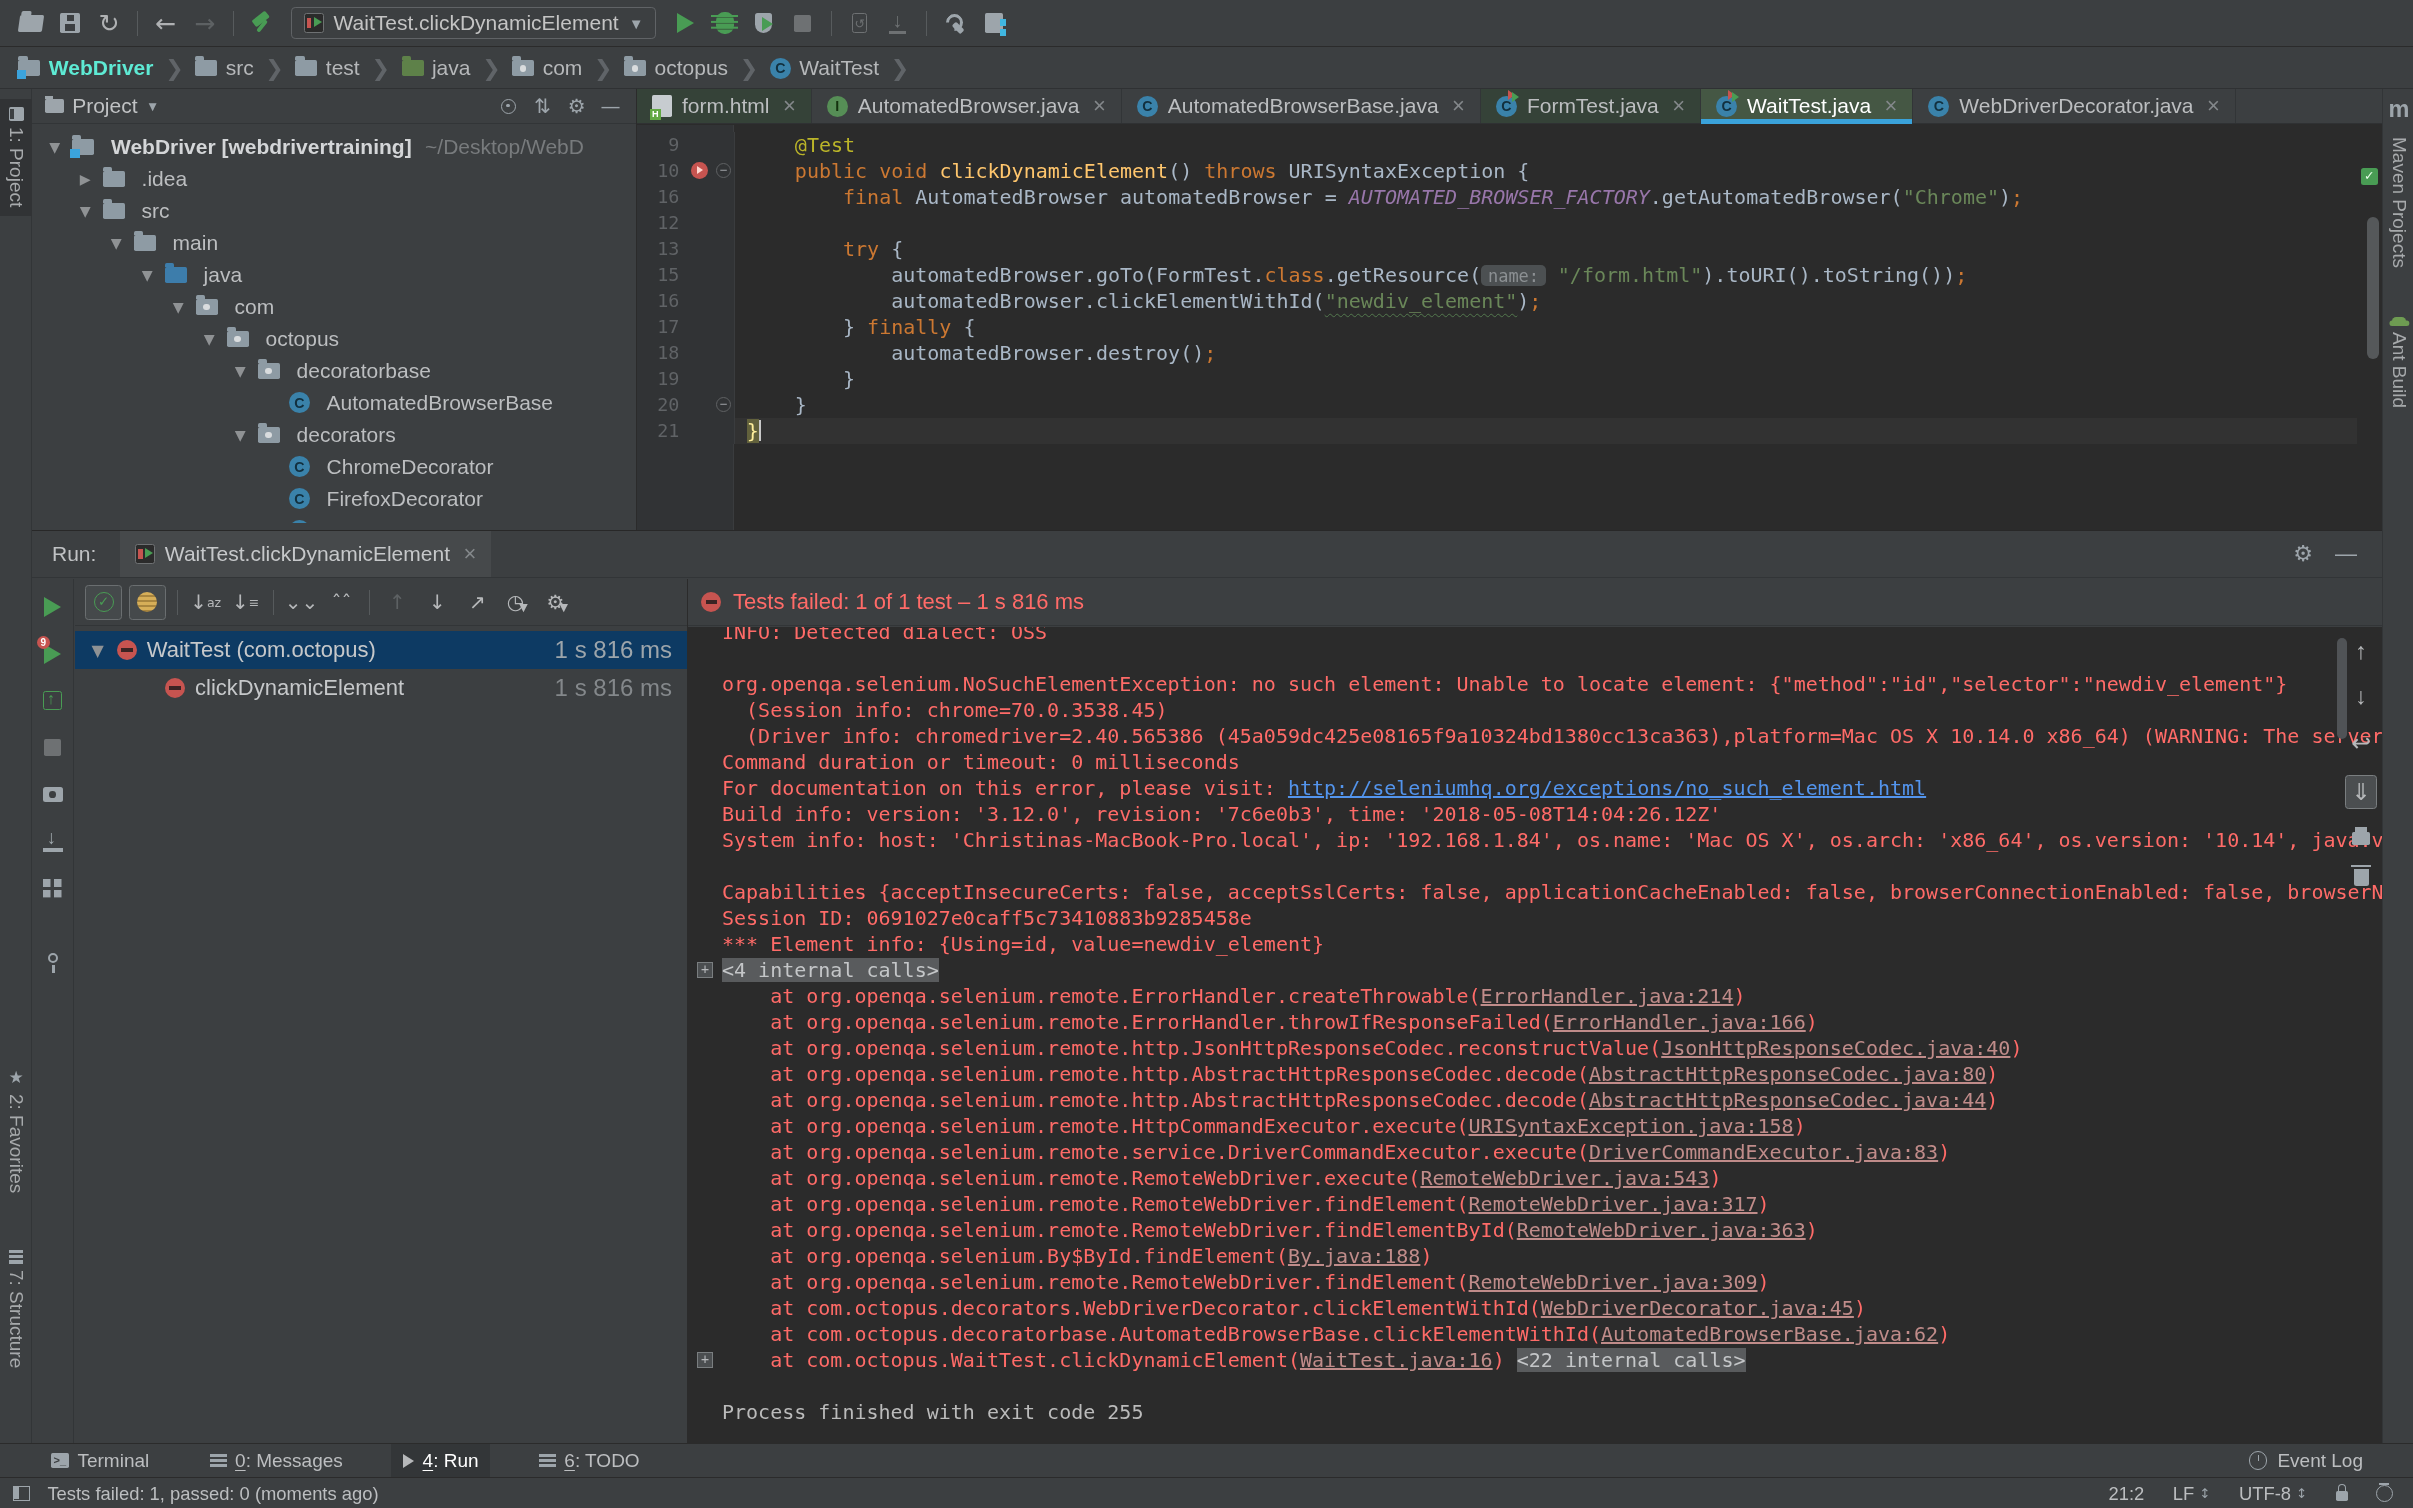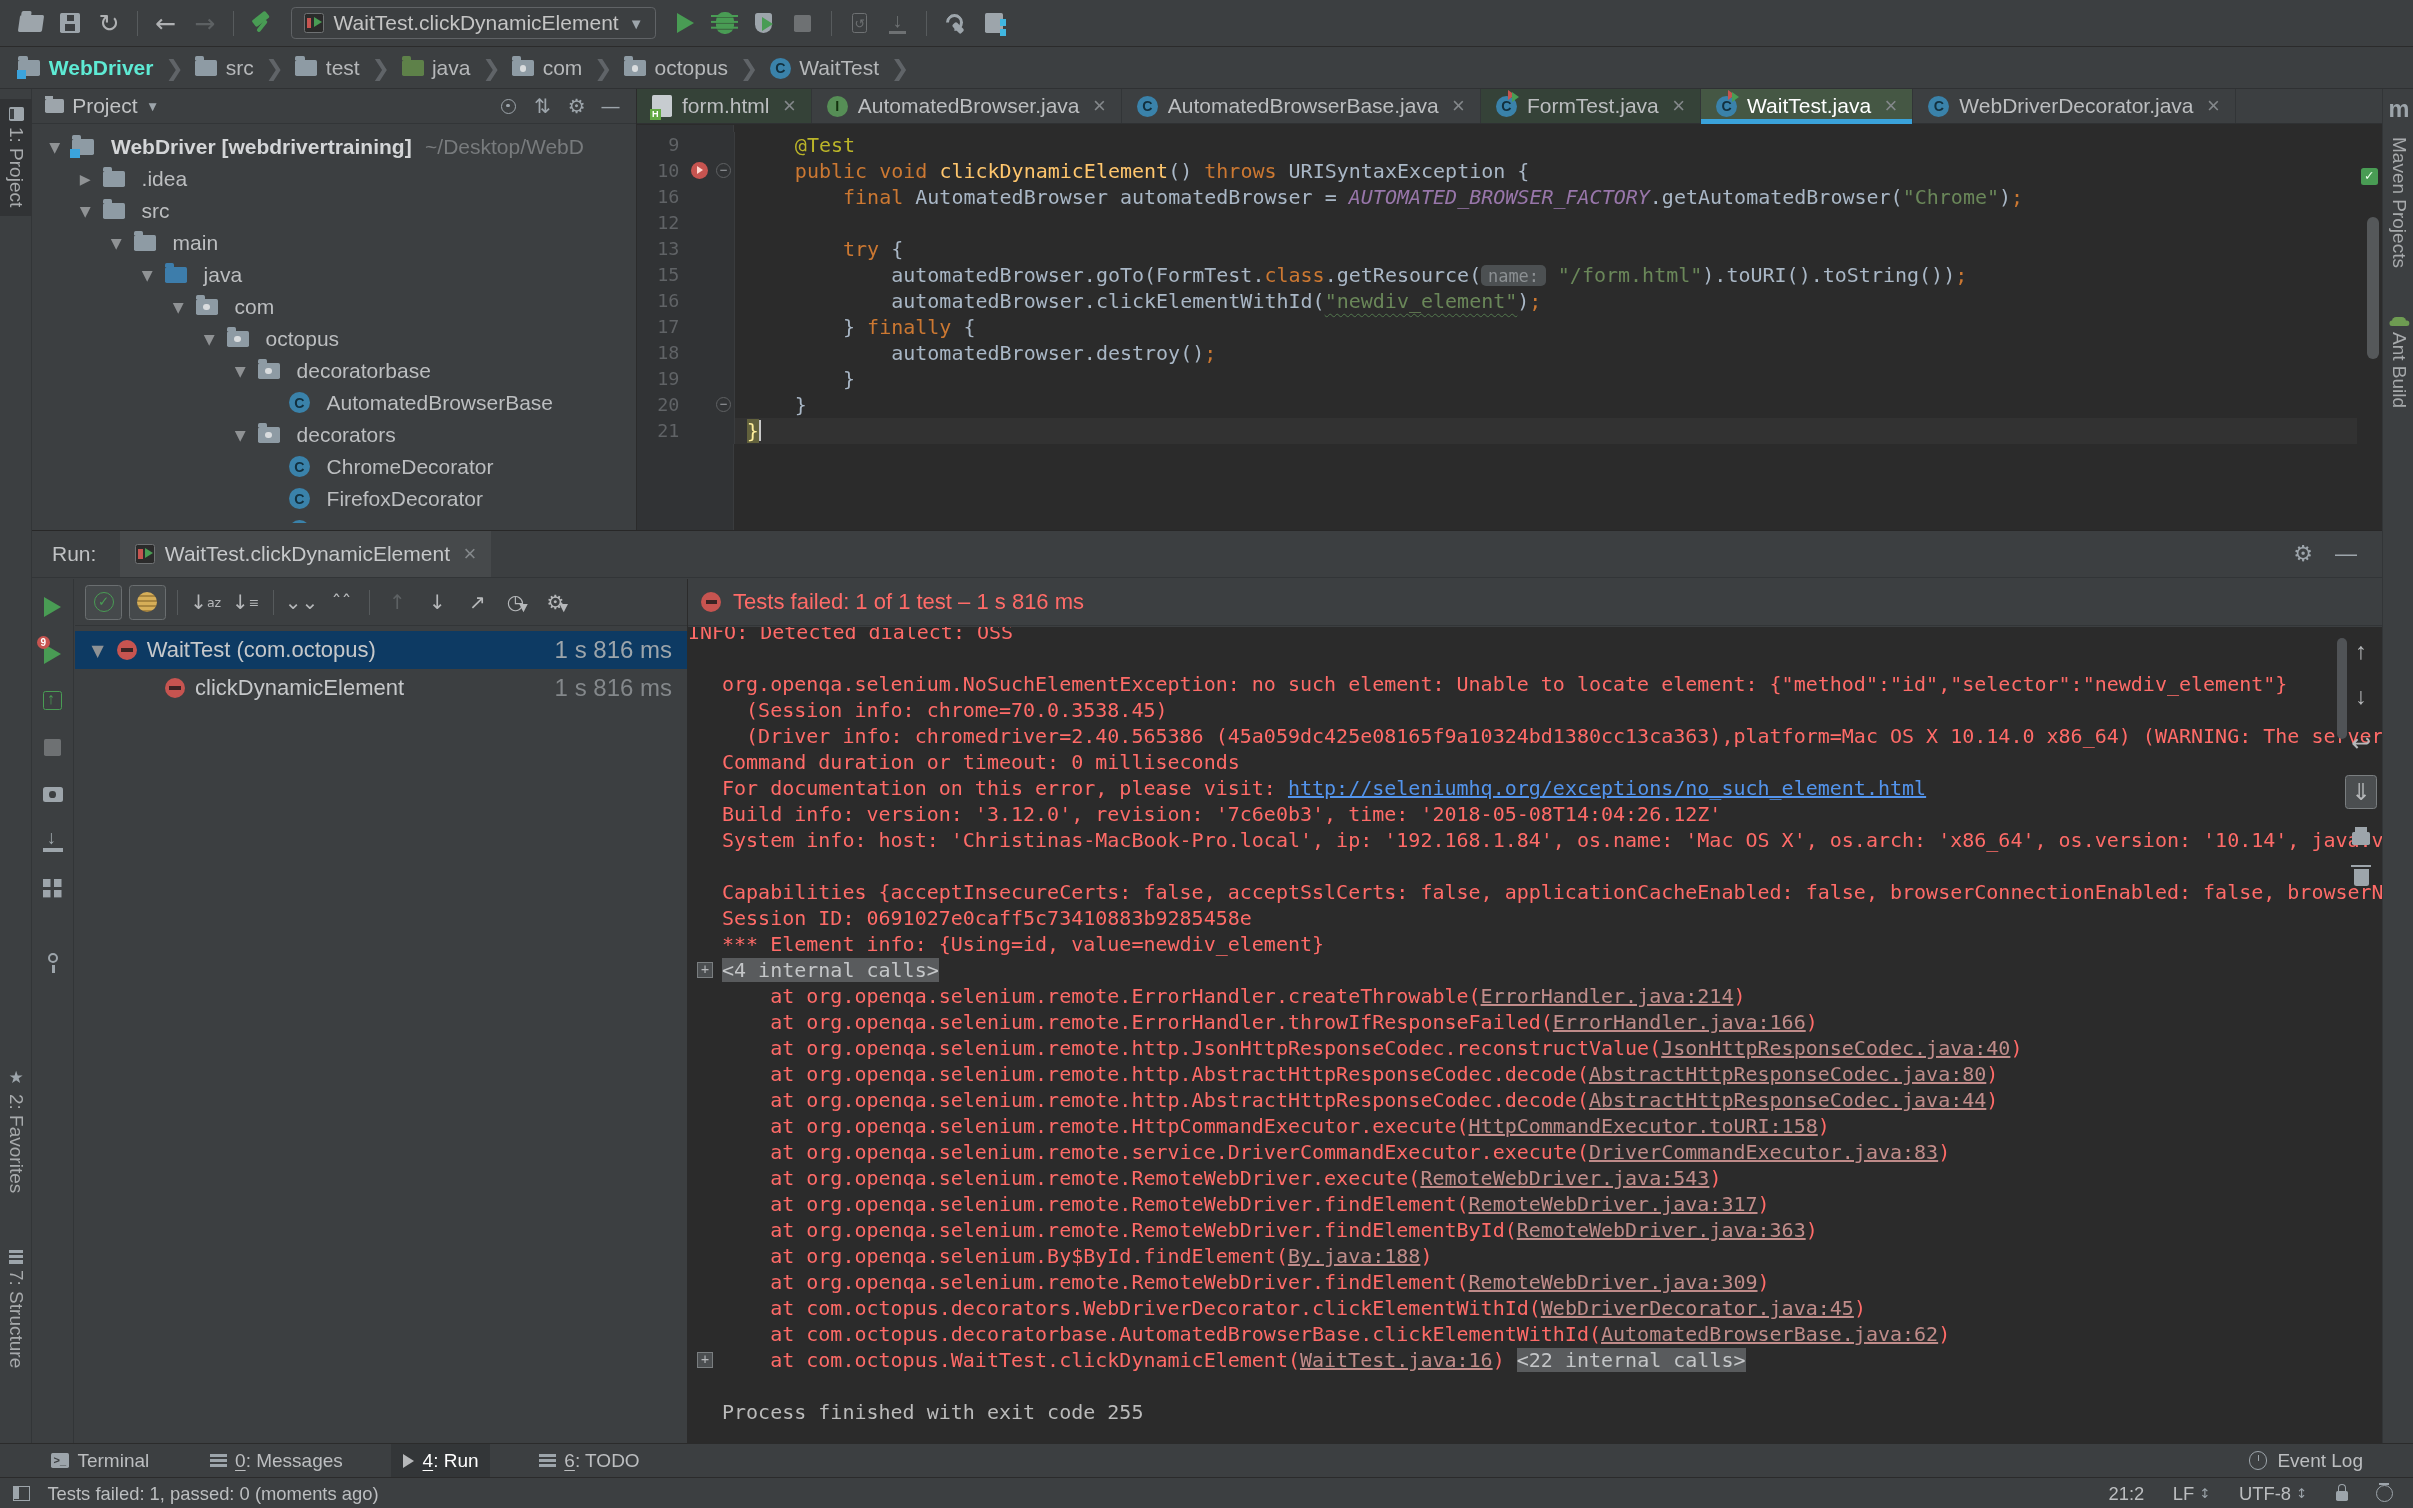--- a/index.html
+++ b/index.html
@@ -158,21 +158,21 @@
   .trow .ttime { margin-left:auto; padding-right:15px; font-size:24px; color:#9da5ab; }
   .trow.childrow { padding-left:80px; }
   .trow.childrow .ttime { color:#84888b; }
   .erricon { width:20px; height:20px; border-radius:50%; background:#C75450; position:relative; flex:none; margin:0 10px; }
   .erricon::after { content:""; position:absolute; left:4.2px; top:8.4px; width:11.7px; height:3.4px; background:#3b2424; }
 
   #console-pane { position:absolute; left:656px; top:48px; width:1694px; height:866px; background:#3c3f41; }
   #console-banner { height:47px; display:flex; align-items:center; gap:11.7px; padding-left:13.4px; font-size:22px; color:#ff6b68; border-bottom:0.8px solid #323537; }
   #console-body { position:absolute; left:0; top:48px; width:1694px; height:818px; background:#2b2b2b; overflow:hidden; padding-top:3.4px; }
   .con-line { display:flex; height:26px; font-family:"DejaVu Sans Mono", monospace; font-size:20px; line-height:26px; }
-  .con-line.clip { margin-top:-11px;flex-direction:column; }
+  .con-line.clip { margin-top:-11px; }
   .con-m { width:34px; flex:none; display:flex; align-items:center; justify-content:center; }
   .mplus { width:16px; height:16px; border:0.8px solid #7a7e80; background:#4b4e50; color:#b6b8ba; font-size:13.4px; line-height:14.2px; text-align:center; }
   .con-t { white-space:pre; }
   .s-e { color:#ff6b68; } .s-p { color:#bbbbbb; }
   .s-k { color:#5394ec; text-decoration:underline; }
   .s-t { color:#c08c8a; text-decoration:underline; }
   .s-c { background:#595b5d; color:#c4c6c8; }
   #console-icons { position:absolute; right:5px; top:59px; display:flex; flex-direction:column; gap:18.4px; align-items:center; color:#b6b8ba; font-size:23.5px; }
   .ci-box { border:0.8px solid #7a7e80; background:#4b4e50; border-radius:3.4px; padding:1.7px 5px; }
   .ci-print { width:18.4px; height:13.4px; background:#9da5ab; border-radius:1.7px; position:relative; margin-top:5px; }
@@ -690,21 +690,21 @@
           <div class="con-line">
             <span class="con-m"></span>
             <span class="con-t"><span class="s-e">    at org.openqa.selenium.remote.http.AbstractHttpResponseCodec.decode(</span><span class="s-t">AbstractHttpResponseCodec.java:80</span><span class="s-e">)</span></span>
           </div>
           <div class="con-line">
             <span class="con-m"></span>
             <span class="con-t"><span class="s-e">    at org.openqa.selenium.remote.http.AbstractHttpResponseCodec.decode(</span><span class="s-t">AbstractHttpResponseCodec.java:44</span><span class="s-e">)</span></span>
           </div>
           <div class="con-line">
             <span class="con-m"></span>
-            <span class="con-t"><span class="s-e">    at org.openqa.selenium.remote.HttpCommandExecutor.execute(</span><span class="s-t">HttpCommandExecutor.toURI:158</span><span class="s-e">)</span></span>
+            <span class="con-t"><span class="s-e">    at org.openqa.selenium.remote.HttpCommandExecutor.execute(</span><span class="s-t">URISyntaxException.java:158</span><span class="s-e">)</span></span>
           </div>
           <div class="con-line">
             <span class="con-m"></span>
             <span class="con-t"><span class="s-e">    at org.openqa.selenium.remote.service.DriverCommandExecutor.execute(</span><span class="s-t">DriverCommandExecutor.java:83</span><span class="s-e">)</span></span>
           </div>
           <div class="con-line">
             <span class="con-m"></span>
             <span class="con-t"><span class="s-e">    at org.openqa.selenium.remote.RemoteWebDriver.execute(</span><span class="s-t">RemoteWebDriver.java:543</span><span class="s-e">)</span></span>
           </div>
           <div class="con-line">

